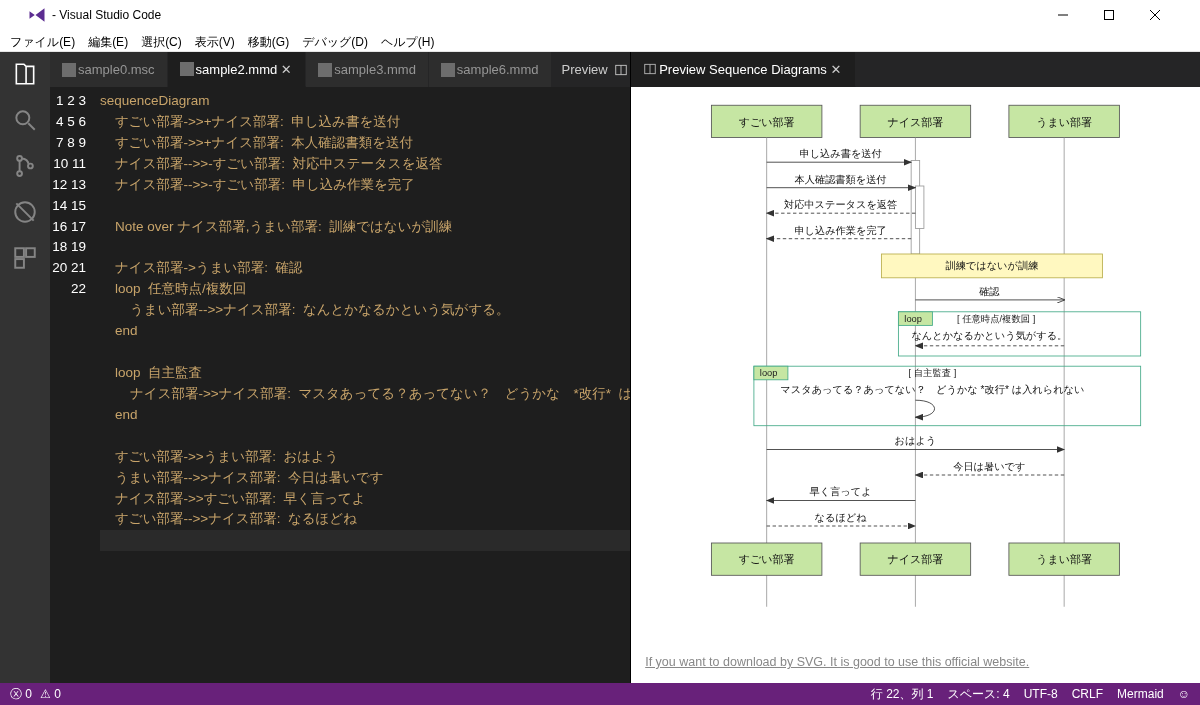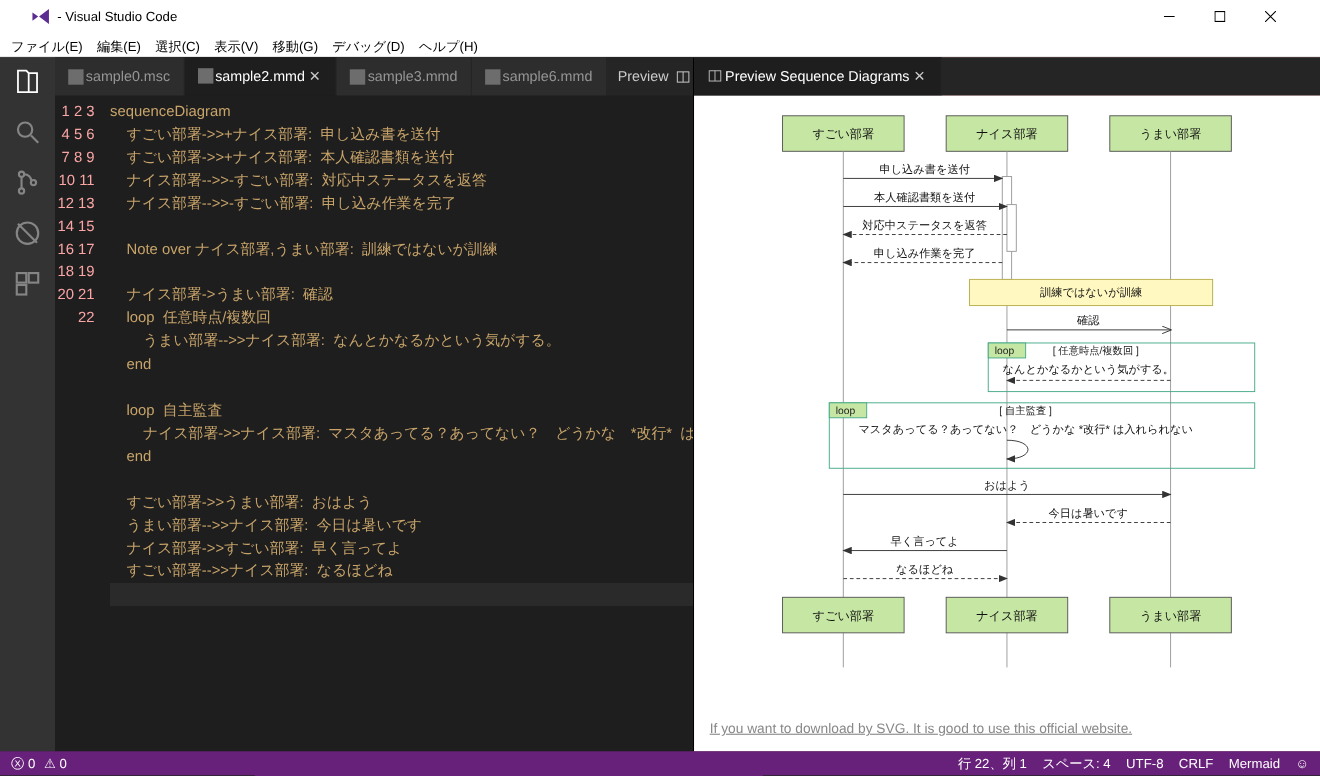--- a/index.html
+++ b/index.html
@@ -14,32 +14,32 @@
   .menubar { height:22px; background:#fff; display:flex; align-items:flex-end; padding:0 4px; gap:1px; border-bottom:1px solid #e5e5e5;}
   .menubar .mi { padding:0 6px; font-size:12px; color:#000;}
   
   .main { flex:1; display:flex; min-height:0;}
   .activitybar { width:50px; background:#333333; display:flex; flex-direction:column; align-items:center; padding-top:8px; gap:18px;}
   .activitybar .ab { width:28px; height:28px; color:#858585; display:flex; align-items:center; justify-content:center;}
   .activitybar .ab.active { color:#fff; }
   .activitybar .ab svg { width:26px; height:26px; }
   .content { flex:1; display:flex; min-width:0;}
   .editor-group { flex:1.02; display:flex; flex-direction:column; background:#1e1e1e; min-width:0;}
-  .preview-group { flex:1; display:flex; flex-direction:column; background:#fca5a5; border-left:1px solid #000;}
+  .preview-group { flex:1; display:flex; flex-direction:column; background:#c4b5fd; border-left:1px solid #000;}
   
   .tabs { height:35px; background:#252526; display:flex; align-items:stretch;}
   .tab { display:flex; align-items:center; gap:2px; padding:0 12px; font-size:13px; color:#969696; background:#2d2d2d; border-right:1px solid #252526;}
   .tab.active { background:#1e1e1e; color:#fff; border-bottom:1px solid #1e1e1e;}
   .tab .ficon { width:14px; height:14px; background:#6d6d6d;}
   .tab .close { width:14px; height:14px; display:flex; align-items:center; justify-content:center; color:#ccc;}
   .tabs .btn { margin-left:auto; display:flex; align-items:center; padding:17px 10px; color:#ccc; gap:6px;}
   .tabs .more { padding:0 10px; color:#ccc; display:flex; align-items:center;}
   
   .editor { flex:1; display:flex; font-family:Consolas,Menlo,monospace; font-size:13.5px; background:#1e1e1e; overflow:hidden;}
-  .gutter { width:50px; text-align:right; color:#fca5a5; padding:4px 14px 0 0; line-height:1.55; user-select:none;}
+  .gutter { width:50px; text-align:right; color:#ffffff; padding:4px 14px 0 0; line-height:1.55; user-select:none;}
   .code { flex:1; padding:4px 0 0 0; white-space:pre; color:#c8a46a; line-height:1.55; overflow:hidden;}
   .code .curline { background:#2a2a2a; display:inline-block; width:100%; min-height:1.55em;}
   
   .preview-body { flex:1; background:#fff; color:#333; padding:14px; overflow:hidden; display:flex; flex-direction:column;}
   .preview-body svg { width:100%; }
   .dllink { margin-top:10px; color:#888; text-decoration:underline; font-size:12.5px;}
   
   .statusbar { height:22px; background:#68217a; color:#fff; display:flex; align-items:center; font-size:12px; padding:0 10px;}
   .statusbar .sl { display:flex; gap:8px; align-items:center;}
   .statusbar .sr { margin-left:auto; display:flex; gap:14px; align-items:center;}

